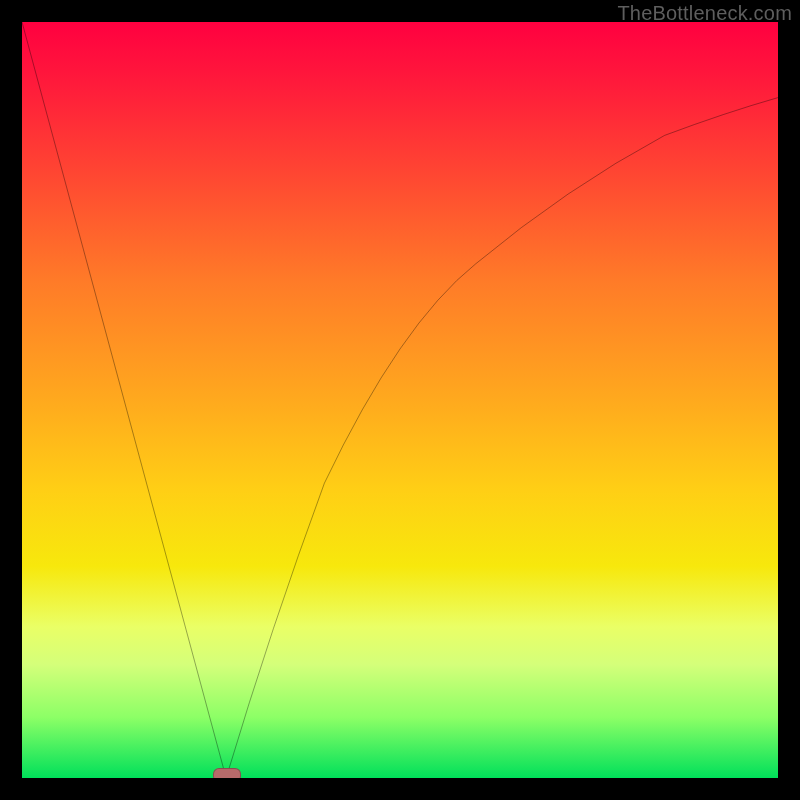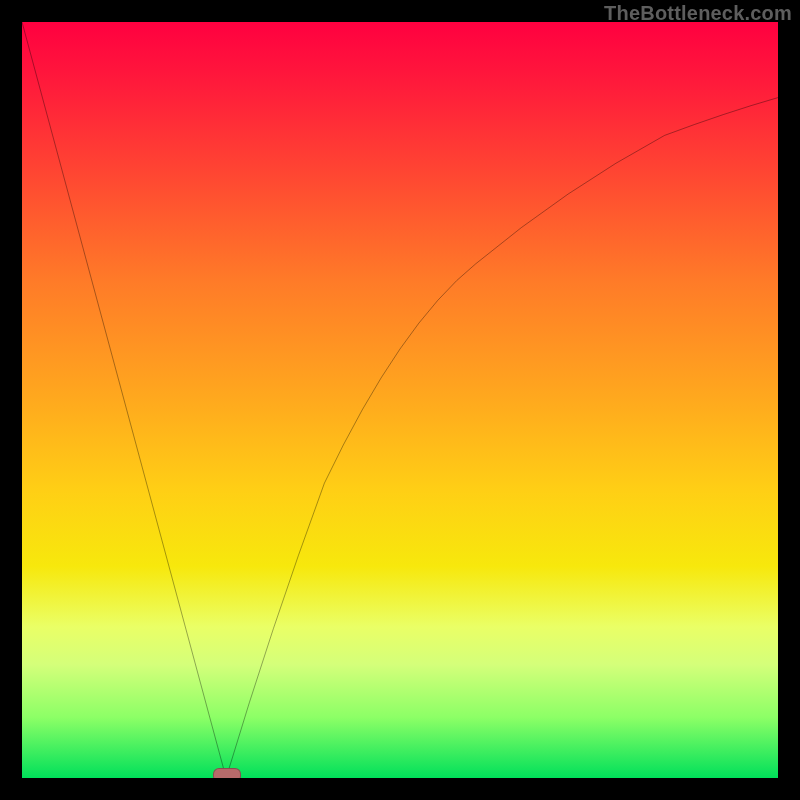--- a/index.html
+++ b/index.html
@@ -52,21 +52,21 @@
     border-radius: 6px;
     background: #b66a6a;
     border: 1px solid rgba(0,0,0,0.25);
   }
   .attribution {
     position: absolute;
     top: 2px;
     right: 8px;
     color: #5e5e5e;
     font-size: 20px;
-    font-weight: 700;
+    font-weight: 400;
     letter-spacing: 0.2px;
     user-select: none;
   }
 </style>
 </head>
 <body>
 
 <div class="frame">
 
   <div class="plot-area">

